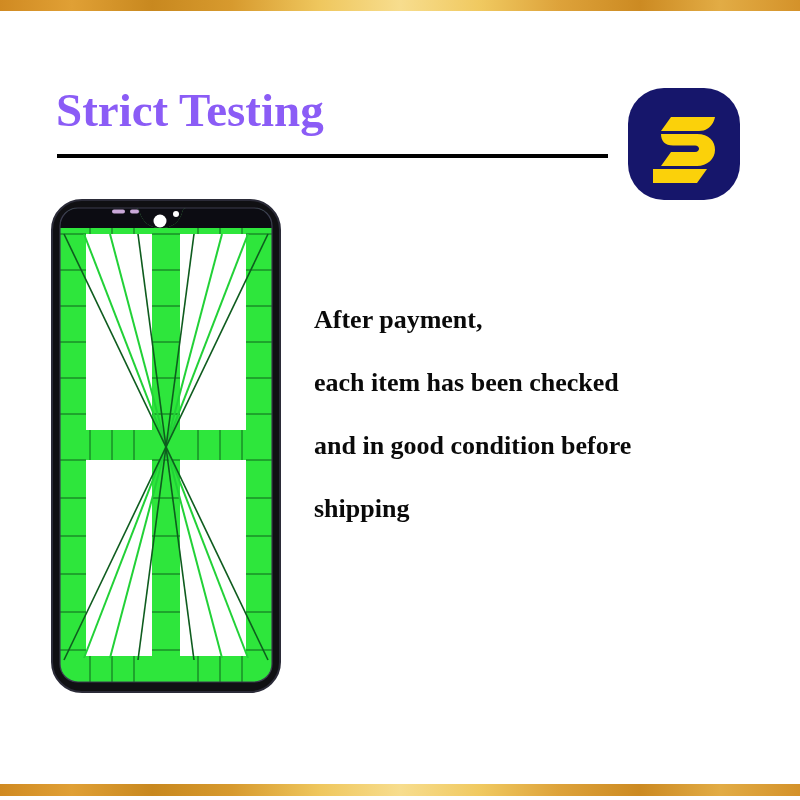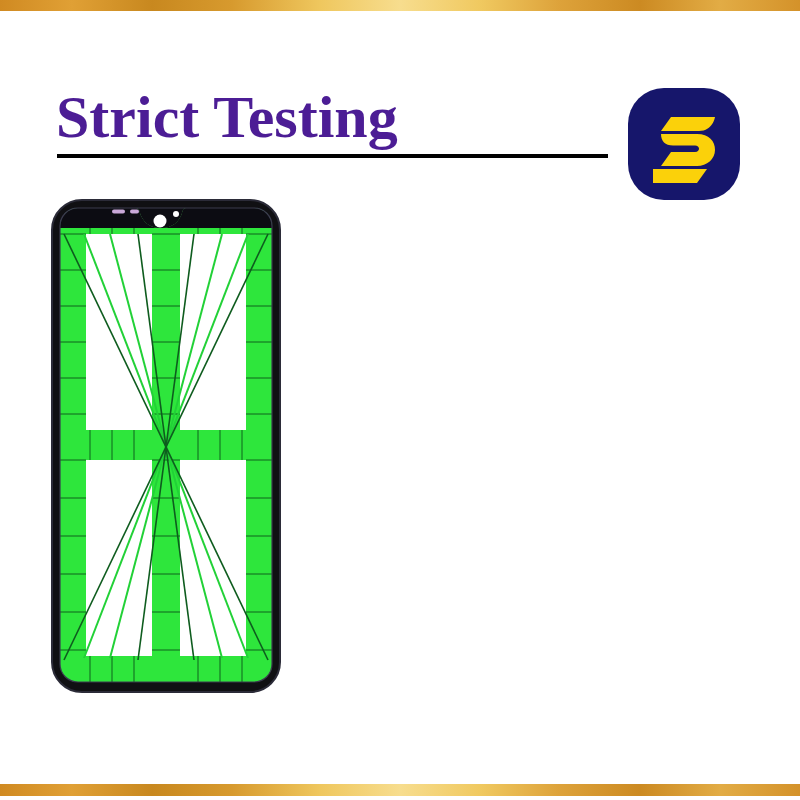--- a/index.html
+++ b/index.html
@@ -36,23 +36,23 @@
       #d4922a 100%);
   }
   .gold-bar.top { top: 0; }
   .gold-bar.bottom { top: 784px; height: 12px; }
 
   
   .title {
     position: absolute;
     left: 56px;
     top: 86px;
-    font-size: 60px;
+    font-size: 47px;
     font-weight: bold;
-    color: #4c1d95;
+    color: #8b5cf6;
     letter-spacing: 0px;
     line-height: 1.05;
     white-space: nowrap;
   }
   .title-rule {
     position: absolute;
     left: 57px;
     top: 154px;
     width: 551px;
     height: 4px;
@@ -263,16 +263,22 @@
                H204
                C214 10 222 18 222 28
                V466
                C222 476 214 484 204 484
                H28
                C18 484 10 476 10 466
                Z" fill="none" stroke="#3a3a4d" stroke-width="1.2"></path>
     </svg>
   </div>
 
+  <div class="copy">
+    <div class="copy-line">After payment,</div>
+    <div class="copy-line">each item has been checked</div>
+    <div class="copy-line">and in good condition before</div>
+    <div class="copy-line">shipping</div>
+  </div>
 
   <div class="gold-bar bottom"></div>
 
 </div>
 
 </body></html>

